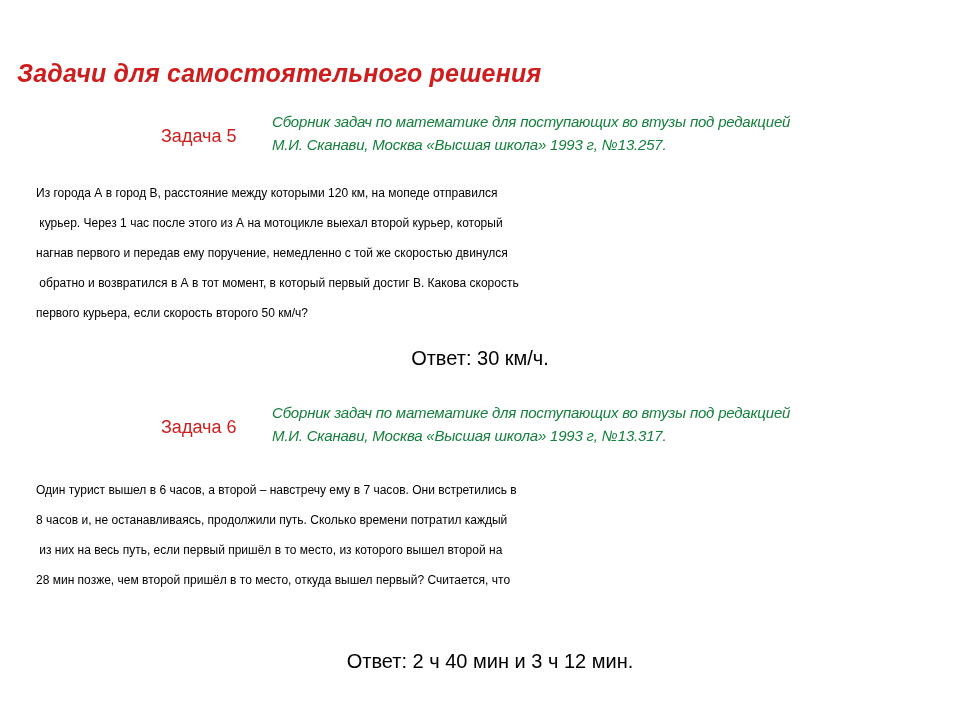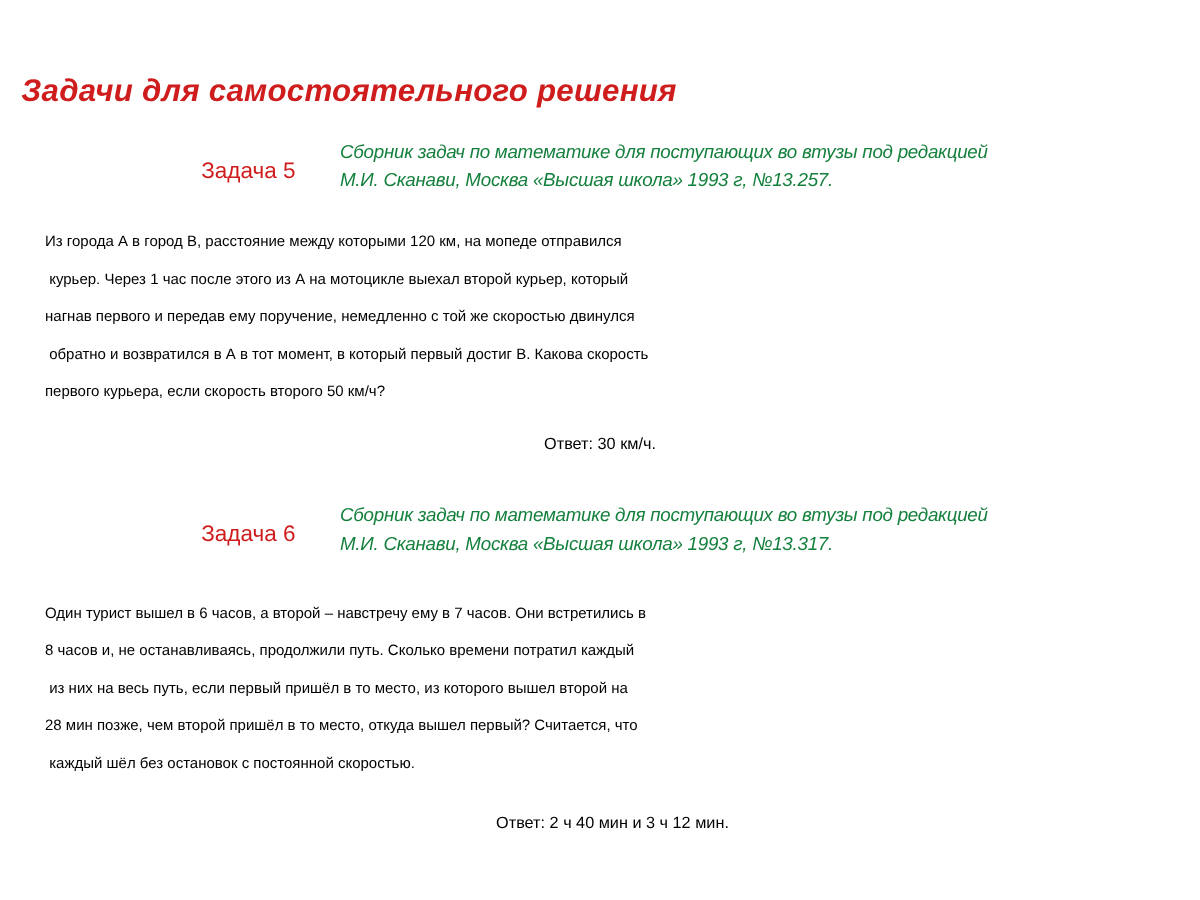--- a/index.html
+++ b/index.html
@@ -56,21 +56,21 @@
     color: #000000;
   }
   .body-text .line {
     white-space: pre;
   }
   .answer {
     position: absolute;
     left: 0;
     width: 100%;
     text-align: center;
-    font-size: 13px;
+    font-size: 20px;
     color: #000000;
   }
   
   .p5-label  { top: 126px; }
   .p5-source { top: 110px; }
   .p5-body   { top: 178px; }
   .p5-answer { top: 347px; }
   .p6-label  { top: 417px; }
   .p6-source { top: 401px; }
   .p6-body   { top: 475px; }
@@ -103,18 +103,17 @@
     <div class="problem-label p6-label">Задача 6</div>
     <div class="source p6-source">
       <div class="source-line">Сборник задач по математике для поступающих во втузы под редакцией</div>
       <div class="source-line">М.И. Сканави, Москва «Высшая школа» 1993 г, №13.317.</div>
     </div>
     <div class="body-text p6-body">
       <div class="line">Один турист вышел в 6 часов, а второй – навстречу ему в 7 часов. Они встретились в</div>
       <div class="line">8 часов и, не останавливаясь, продолжили путь. Сколько времени потратил каждый</div>
       <div class="line"> из них на весь путь, если первый пришёл в то место, из которого вышел второй на</div>
       <div class="line">28 мин позже, чем второй пришёл в то место, откуда вышел первый? Считается, что</div>
-      <div class="line"> каждый шёл без остановок с постоянной скоростью.</div>
     </div>
     <div class="answer p6-answer">Ответ: 2 ч 40 мин и 3 ч 12 мин.</div>
   </section>
 
 </div>
 
 </body></html>

